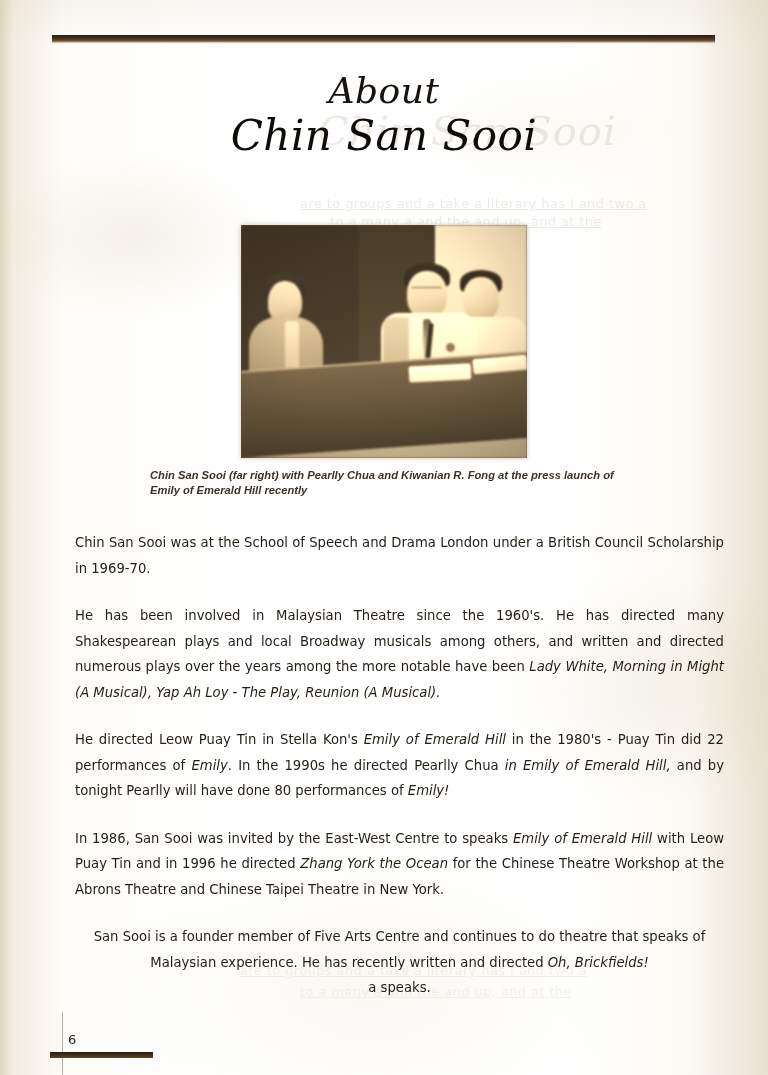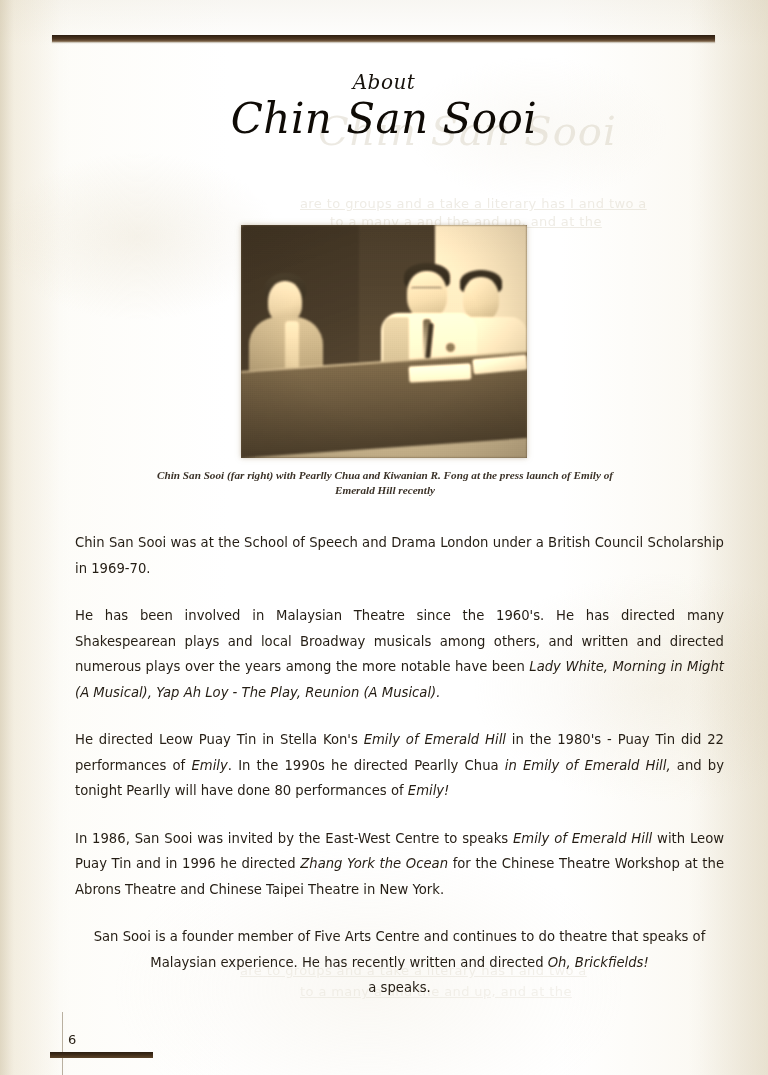--- a/index.html
+++ b/index.html
@@ -90,21 +90,21 @@
   .heading-block {
     position: absolute;
     left: 0;
     top: 72px;
     width: 768px;
     text-align: center;
   }
   .about-word {
     font-family: "DejaVu Serif", serif;
     font-style: italic;
-    font-size: 20px;
+    font-size: 36px;
     color: #17120c;
     letter-spacing: 0.5px;
     line-height: 1.05;
   }
   .name-title {
     font-family: "DejaVu Serif", serif;
     font-style: italic;
     font-size: 42px;
     color: #0f0b06;
     letter-spacing: 0.5px;
@@ -337,22 +337,22 @@
     background: radial-gradient(ellipse at 50% 46%, rgba(0,0,0,0) 48%, rgba(60,42,20,0.30) 100%);
   }
   .photo-blurwrap { position:absolute; inset:0; filter: blur(1.1px); }
 
   
   .caption {
     position: absolute;
     left: 150px;
     top: 468px;
     width: 470px;
-    text-align: center;
-    font-family: Liberation Serif, serif;
+    text-align: left;
+    font-family: Liberation Sans, sans-serif;
     font-style: italic;
     font-weight: bold;
     font-size: 11.2px;
     line-height: 15px;
     color: #3b3228;
   }
 
   
   .body-copy {
     position: absolute;

